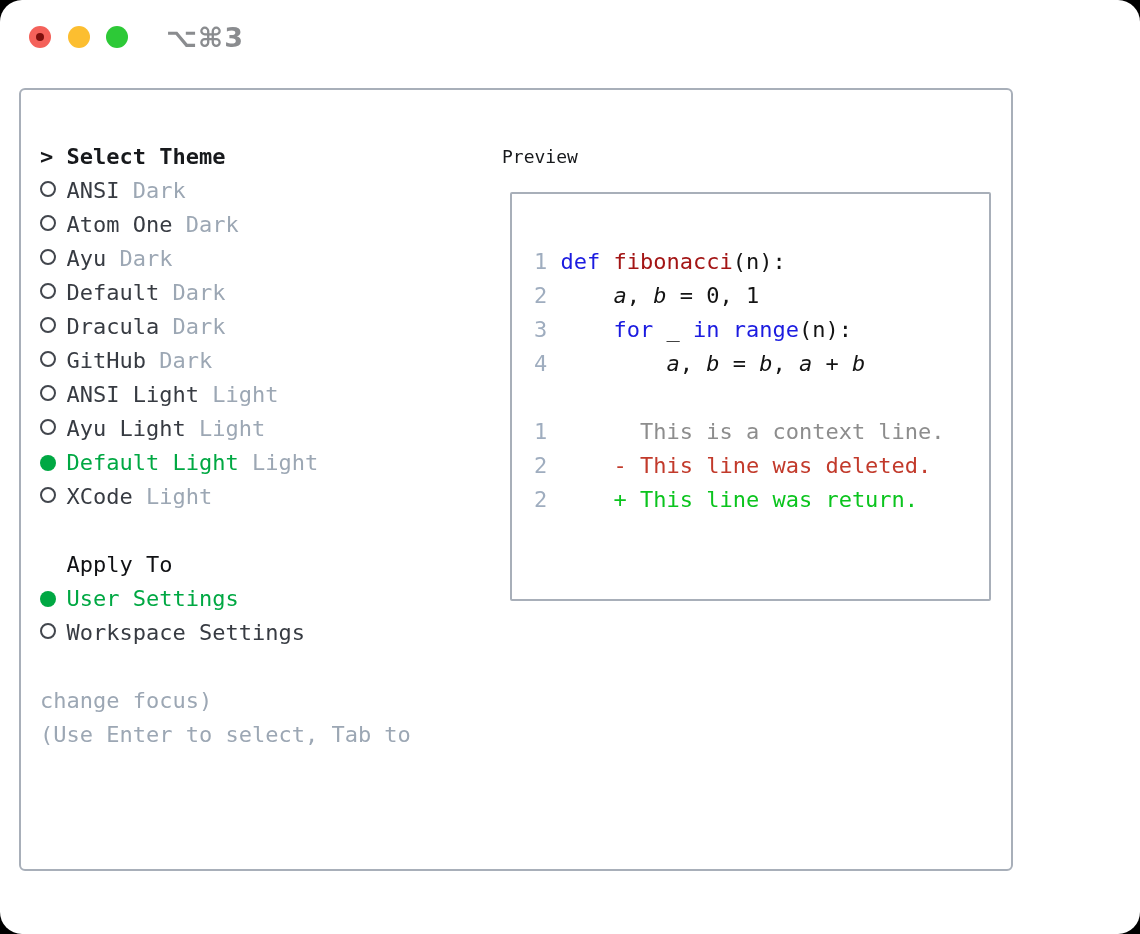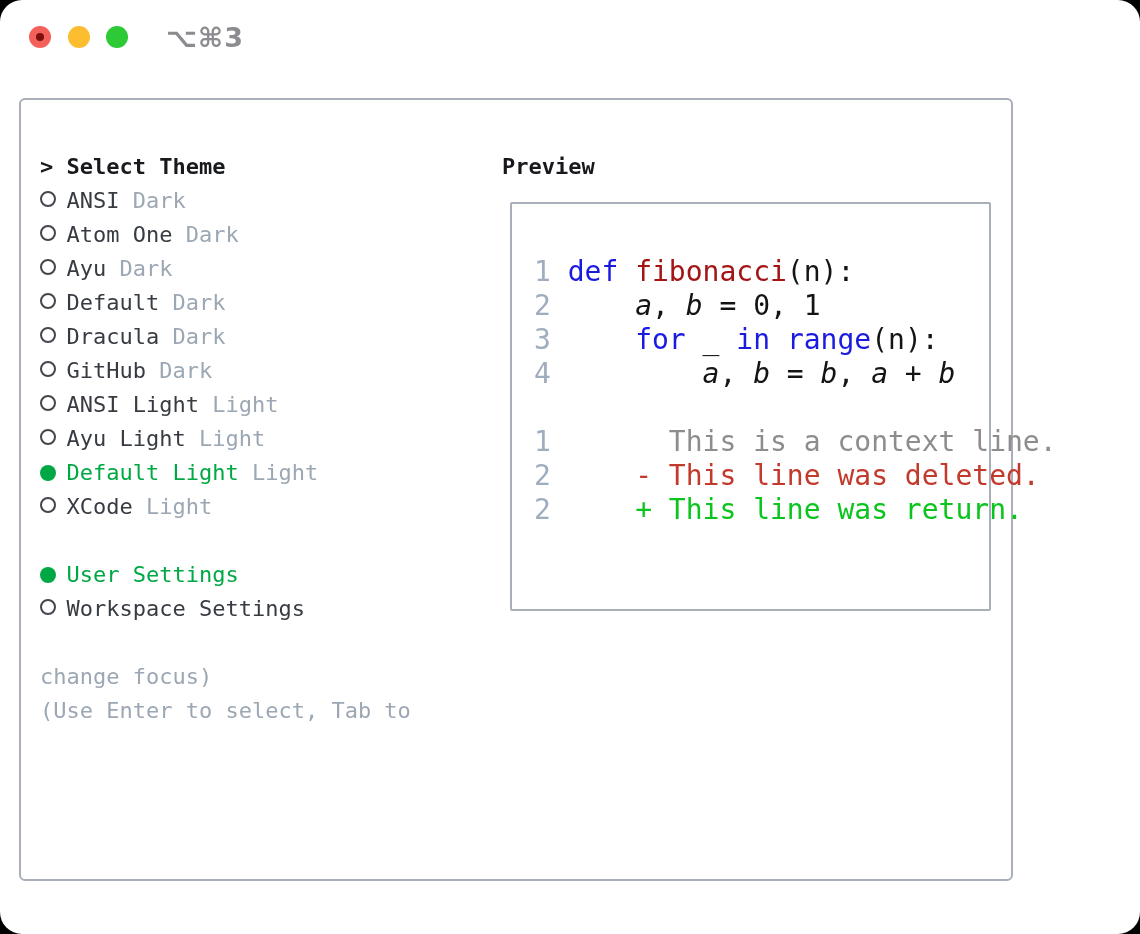--- a/index.html
+++ b/index.html
@@ -14,37 +14,37 @@
   .window{position:relative;width:1140px;height:934px;background:#ffffff;border-radius:22px;overflow:hidden;}
   
   .titlebar{position:absolute;left:0;top:0;width:100%;height:74px;}
   .light{position:absolute;top:26px;width:22px;height:22px;border-radius:50%;}
   .light.red{left:29px;background:var(--tl-red);}
   .light .dot{position:absolute;left:7px;top:7px;width:8px;height:8px;border-radius:50%;background:var(--tl-red-dot);}
   .light.yellow{left:68px;background:var(--tl-yellow);}
   .light.green{left:106px;background:var(--tl-green);}
   .shortcut{position:absolute;left:166px;top:22px;font-size:27px;font-weight:600;color:var(--shortcut);font-family:"DejaVu Sans","Liberation Sans",sans-serif;letter-spacing:1px;}
   
-  .panel{position:absolute;left:19px;top:98px;width:990px;height:779px;border:2px solid var(--border);border-radius:6px;background:#fff;}
+  .panel{position:absolute;left:19px;top:88px;width:990px;height:779px;border:2px solid var(--border);border-radius:6px;background:#fff;}
   
   .list{position:absolute;left:19px;top:50px;font-size:22px;line-height:34px;color:var(--name);}
   .row{white-space:pre;height:34px;}
   .prefix{display:inline-block;width:2ch;}
   .prompt{font-weight:700;color:var(--header);}
   .ring{display:inline-block;width:12px;height:12px;border:2px solid var(--ring);border-radius:50%;vertical-align:1px;}
   .dotsel{display:inline-block;width:16px;height:16px;background:var(--ui-green);border-radius:50%;vertical-align:-1px;}
   .hdr{font-weight:700;color:var(--header);}
   .subhdr{color:#101114;}
   .variant{color:var(--muted);}
   .sel{color:var(--ui-green);}
   .hint{color:var(--muted);}
   
-  .preview-title{position:absolute;left:481px;top:50px;font-size:22px;line-height:34px;font-weight:700;color:var(--header);}
+  .preview-title{position:absolute;left:481px;top:50px;font-size:18px;line-height:34px;font-weight:400;color:var(--header);}
   .preview-box{position:absolute;left:489px;top:102px;width:477px;height:405px;border:2px solid var(--border);border-radius:2px;background:#fff;}
-  .code{position:absolute;left:22px;top:51px;font-size:28px;line-height:34px;}
+  .code{position:absolute;left:22px;top:51px;font-size:22px;line-height:34px;}
   .cline{white-space:pre;height:34px;}
   .ln{display:inline-block;width:2ch;color:var(--ln);}
   .kw{color:var(--kw);}
   .fn{color:var(--fn);}
   .pl{color:var(--pl);}
   .var{color:var(--pl);font-style:italic;}
   .ctx{color:var(--ctx);}
   .del{color:var(--diff-del);margin-top:25px;}
   .add{color:var(--diff-add);}
 </style>
@@ -69,20 +69,21 @@
         <div class="row"><span class="prefix"><span class="ring"></span></span><span>Atom One</span><span class="variant"> Dark</span></div>
         <div class="row"><span class="prefix"><span class="ring"></span></span><span>Ayu</span><span class="variant"> Dark</span></div>
         <div class="row"><span class="prefix"><span class="ring"></span></span><span>Default</span><span class="variant"> Dark</span></div>
         <div class="row"><span class="prefix"><span class="ring"></span></span><span>Dracula</span><span class="variant"> Dark</span></div>
         <div class="row"><span class="prefix"><span class="ring"></span></span><span>GitHub</span><span class="variant"> Dark</span></div>
         <div class="row"><span class="prefix"><span class="ring"></span></span><span>ANSI Light</span><span class="variant"> Light</span></div>
         <div class="row"><span class="prefix"><span class="ring"></span></span><span>Ayu Light</span><span class="variant"> Light</span></div>
         <div class="row"><span class="prefix"><span class="dotsel"></span></span><span class="sel">Default Light</span><span class="variant"> Light</span></div>
         <div class="row"><span class="prefix"><span class="ring"></span></span><span>XCode</span><span class="variant"> Light</span></div>
         <div class="row"></div>
+        <div class="row"><span class="prefix"></span><span class="subhdr">Apply To</span></div>
         <div class="row"><span class="prefix"><span class="dotsel"></span></span><span class="sel">User Settings</span></div>
         <div class="row"><span class="prefix"><span class="ring"></span></span><span>Workspace Settings</span></div>
         <div class="row"></div>
         <div class="row"><span class="hint">change focus)</span></div>
         <div class="row"><span class="hint">(Use Enter to select, Tab to</span></div>
       </div>
     <div class="preview-title">Preview</div>
     <div class="preview-box">
       <div class="code">
           <div class="cline"><span class="ln">1</span><span class="kw">def</span><span class="pl"> </span><span class="fn">fibonacci</span><span class="pl">(n):</span></div>

